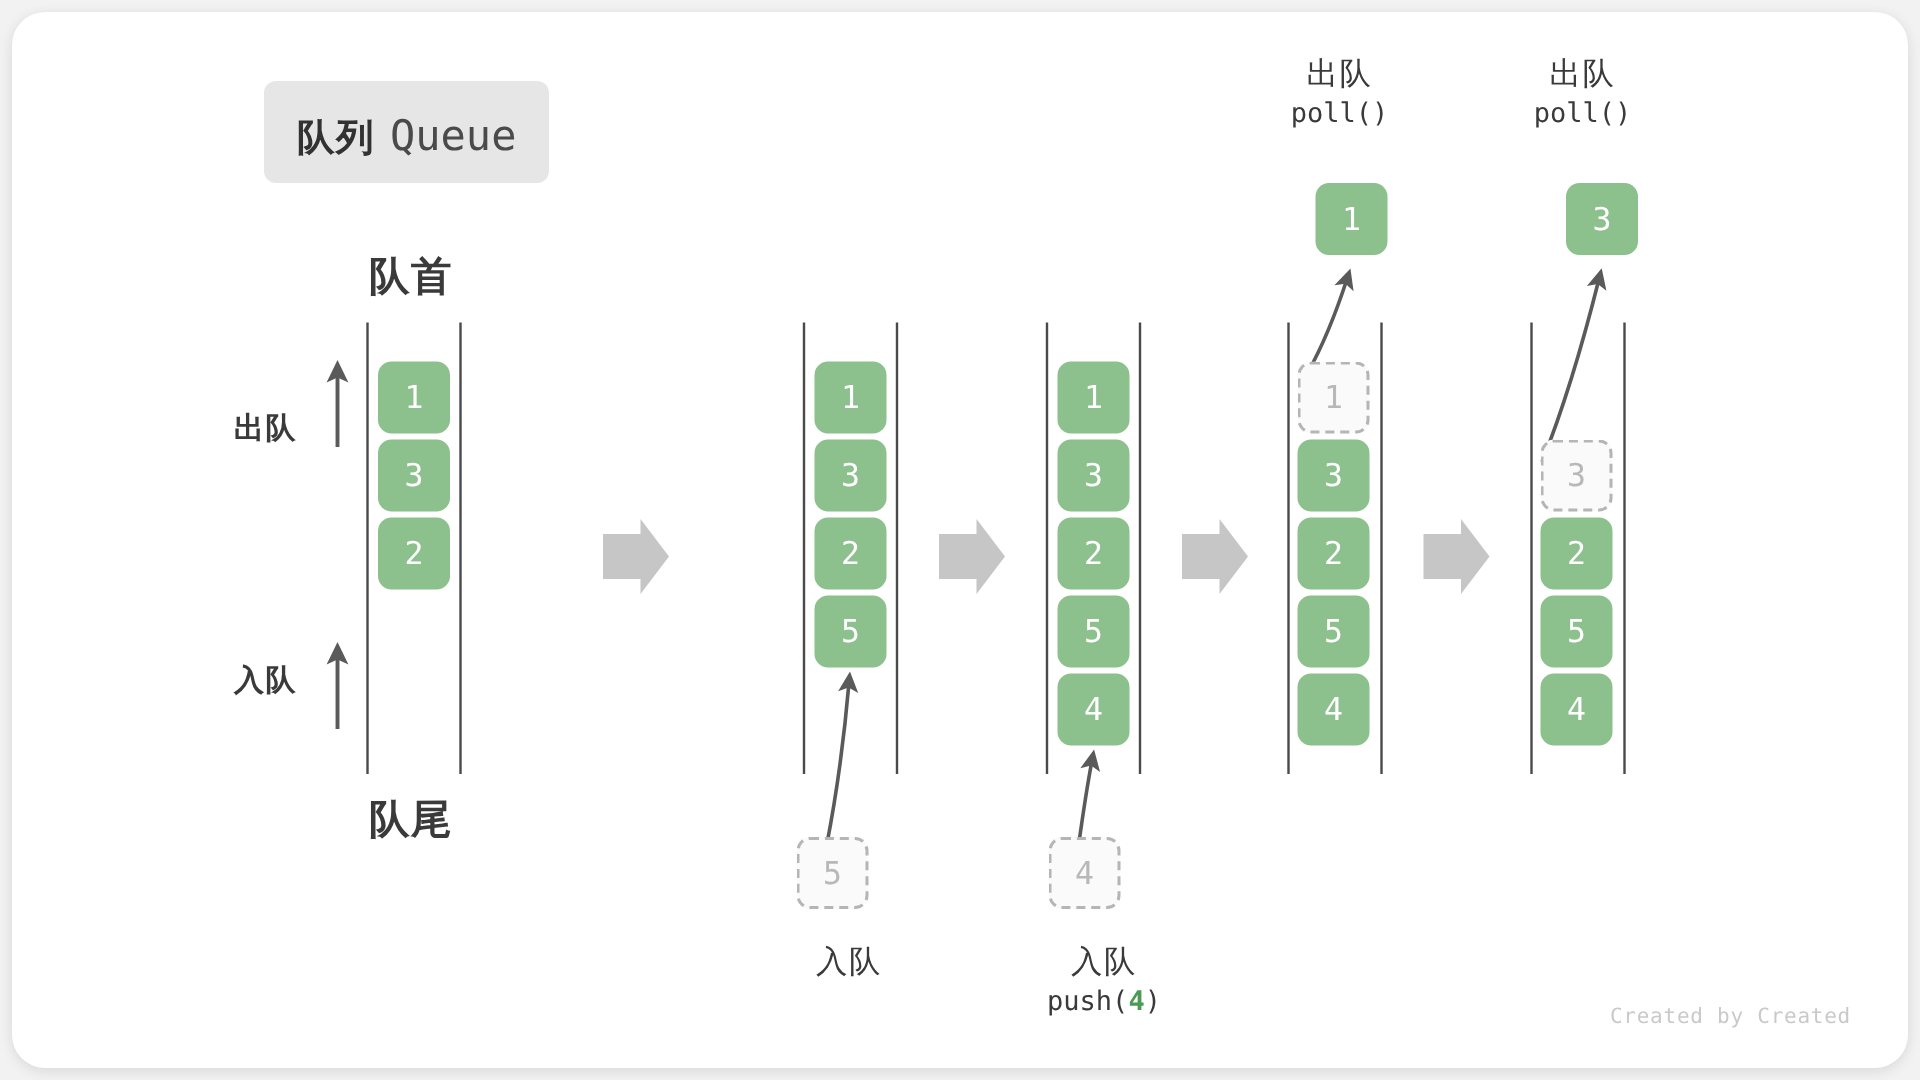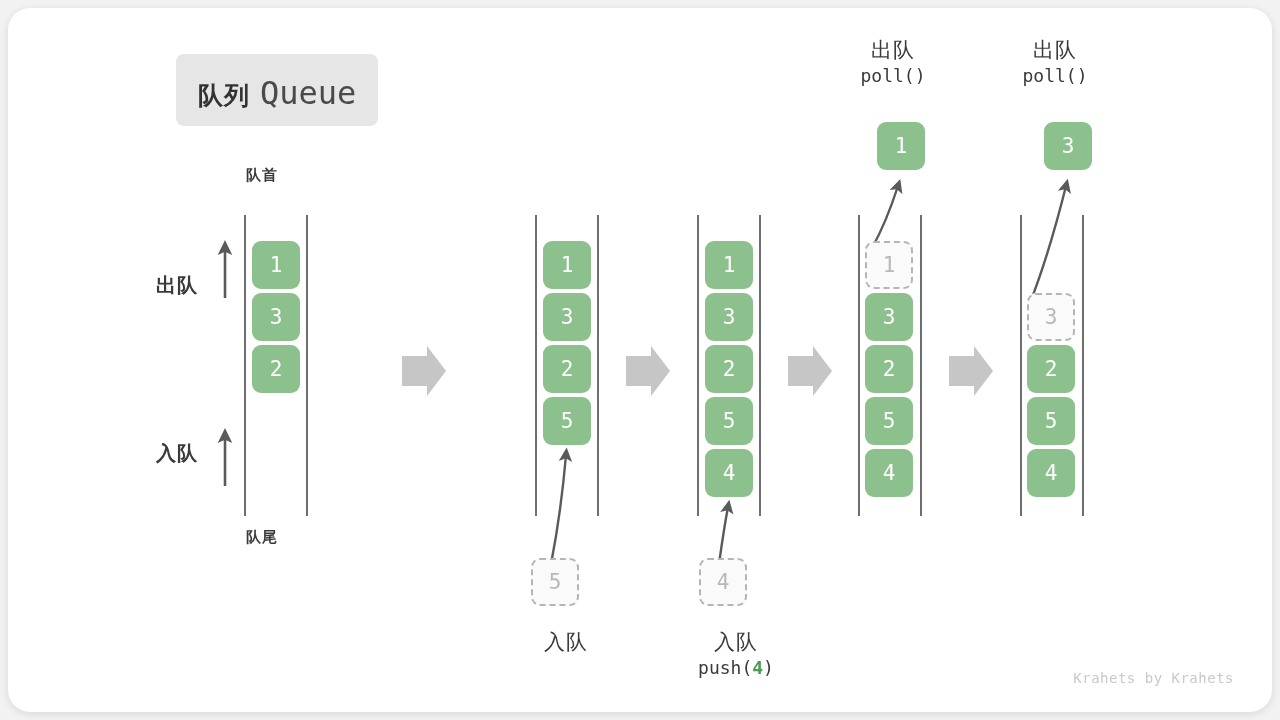--- a/index.html
+++ b/index.html
@@ -37,45 +37,44 @@
     width: 1280px;
     height: 720px;
     pointer-events: none;
   }
 
   
   .title-badge {
     position: absolute;
     left: 168px;
     top: 46px;
-    padding: 4px 22px 14px 22px;
+    padding: 20px 22px 14px 22px;
     background: #e6e6e6;
     border-radius: 8px;
     display: flex;
     align-items: baseline;
     gap: 10px;
     white-space: nowrap;
   }
   .title-cn {
     font-size: 25px;
     font-weight: bold;
     color: #323232;
     letter-spacing: 1px;
   }
   .title-en {
     font-family: "DejaVu Sans Mono", monospace;
-    font-size: 32px;
+    font-size: 28px;
     color: #4a4a4a;
-    margin-top: 16px;
   }
 
   
   .cap-label {
     position: absolute;
-    font-size: 15px;
+    font-size: 27px;
     font-weight: bold;
     color: #3a3a3a;
     letter-spacing: 1px;
     white-space: nowrap;
   }
   .side-label {
     position: absolute;
     font-size: 20px;
     font-weight: bold;
     color: #3a3a3a;
@@ -237,16 +236,16 @@
     <div class="op-caption" style="left:967px; top:28px; width:160px;">
       <div class="op-cn">出队</div>
       <div class="op-code"><span>poll</span>()</div>
     </div>
     <div class="qbox" style="left:1036px; top:114px;">3</div>
     <div class="qbox ghost" style="left:1019px; top:285px;">3</div>
     <div class="qbox" style="left:1019px; top:337px;">2</div>
     <div class="qbox" style="left:1019px; top:389px;">5</div>
     <div class="qbox" style="left:1019px; top:441px;">4</div>
 
-    <div class="watermark">Krahets by Krahets</div>
+    <div class="watermark">Created by Created</div>
 
   </div>
 </div>
 
 </body></html>

